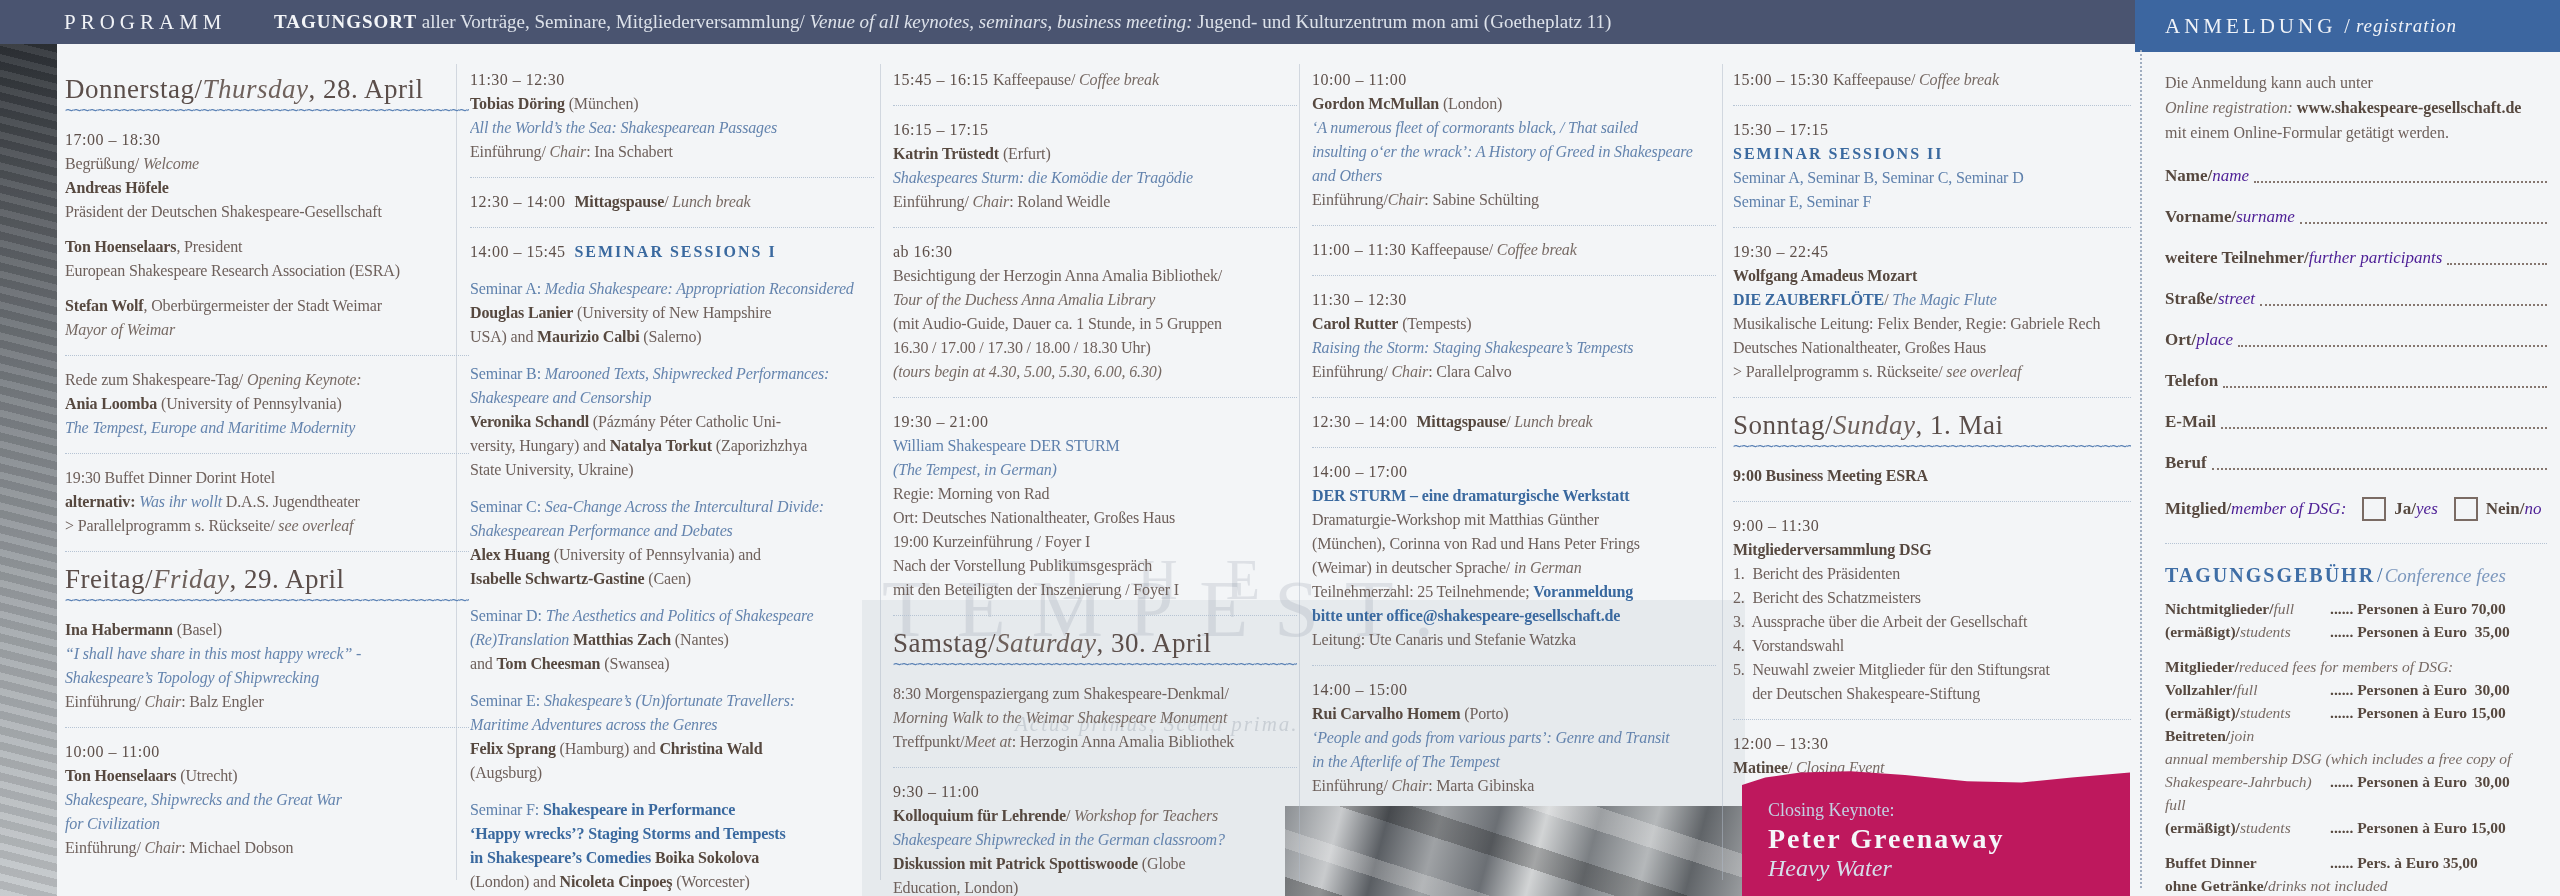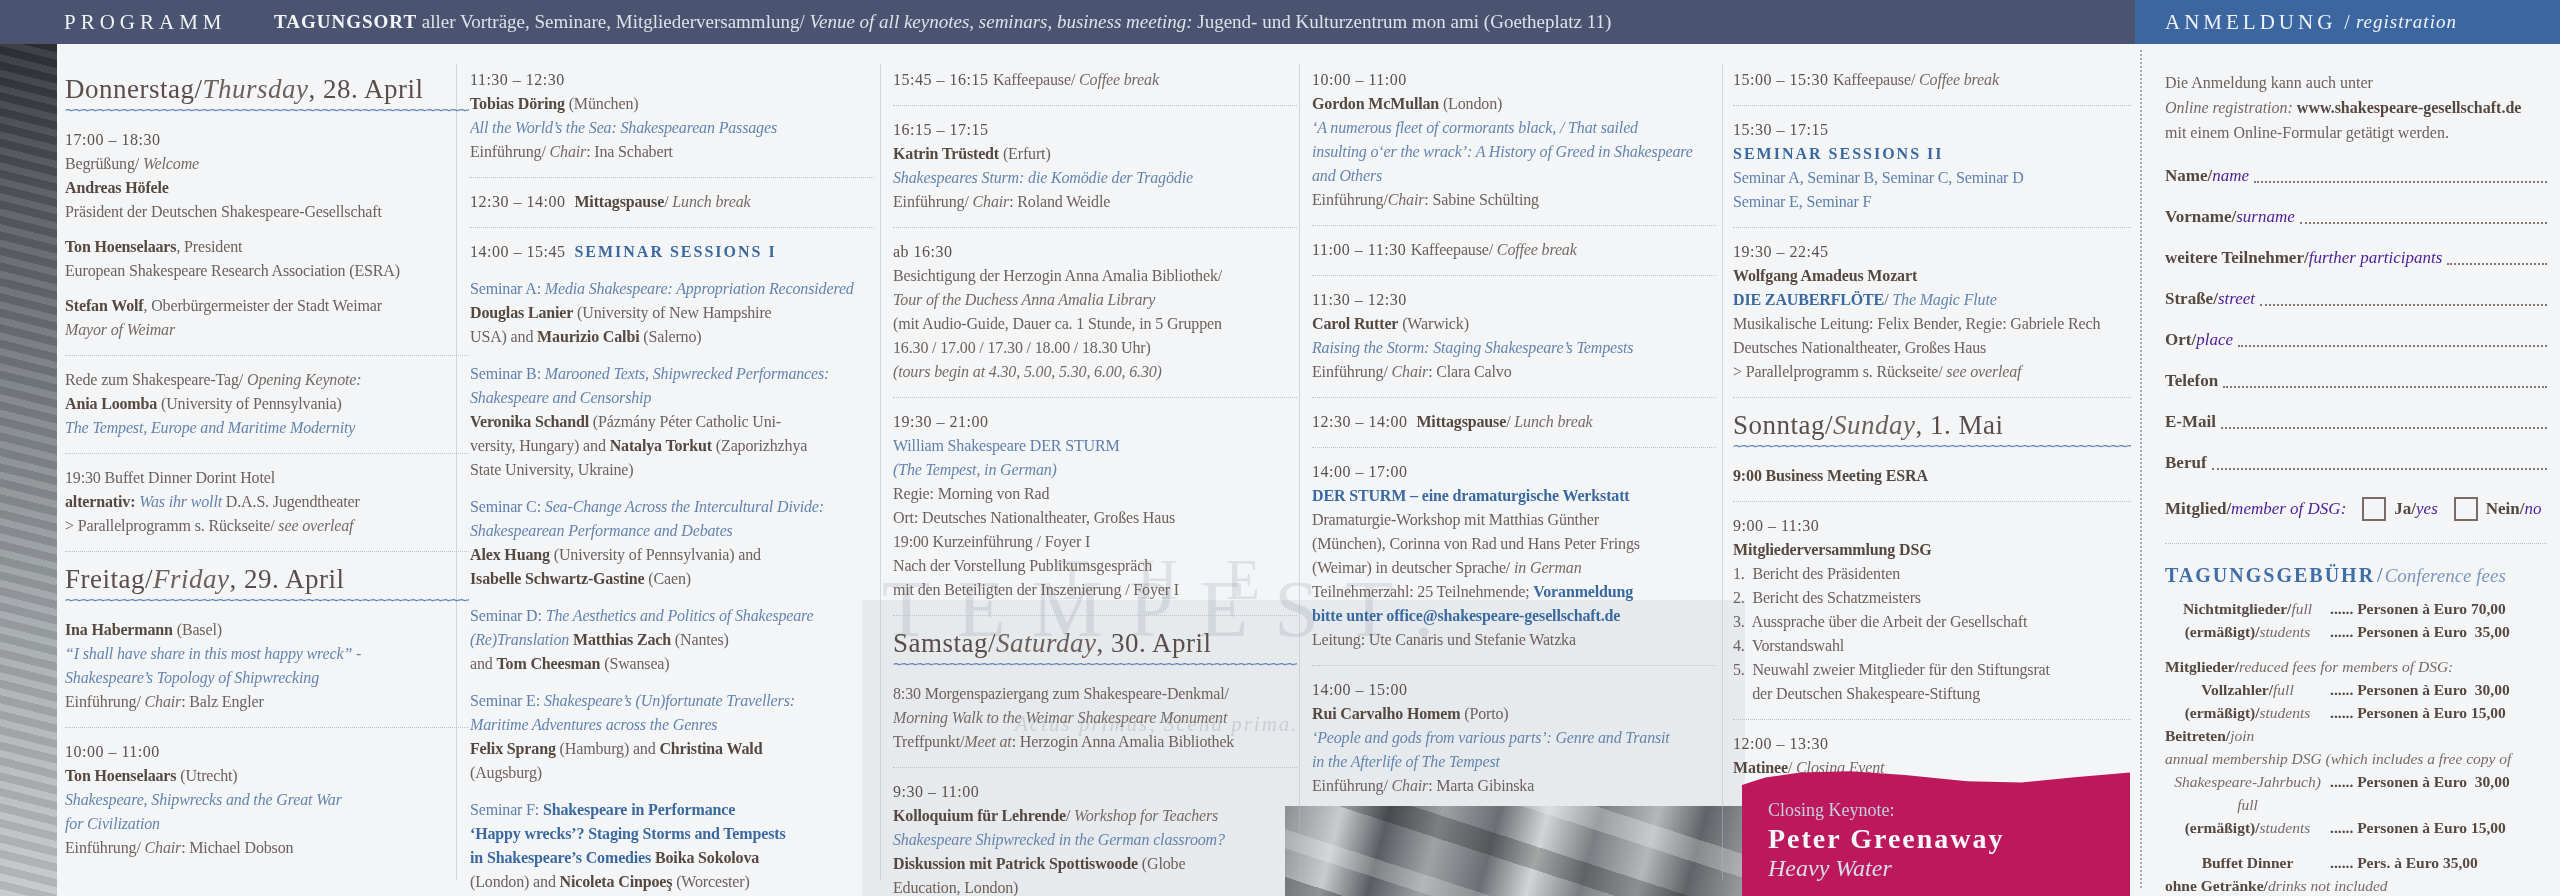--- a/index.html
+++ b/index.html
@@ -8,21 +8,21 @@
     background:#f3f5f7;
     font-family:"Liberation Serif","DejaVu Serif",serif;
   }
   
   .topbar{position:absolute;left:0;top:0;width:2560px;height:44px;}
   .tb-main{position:absolute;left:0;top:0;width:2135px;height:44px;background:#4a5470;}
   .tb-program{position:absolute;left:64px;top:10px;font-size:21px;letter-spacing:5px;color:#f0f2f6;}
   .tb-venue{position:absolute;left:274px;top:11px;font-size:19px;color:#dde2ea;white-space:nowrap;}
   .tb-venue .vb{font-weight:bold;letter-spacing:1px;color:#f3f5f8;}
   .tb-venue i{font-style:italic;}
-  .tb-reg{position:absolute;left:2135px;top:0;width:425px;height:44px;background:#3c66a0;color:#f0f3f8;
+  .tb-reg{position:absolute;left:2135px;top:0;width:425px;height:52px;background:#3c66a0;color:#f0f3f8;
           display:flex;align-items:center;padding-left:30px;box-sizing:border-box;}
   .tb-reg .ra{font-size:21px;letter-spacing:4px;}
   .tb-reg .rs{font-size:20px;margin:0 6px 0 8px;}
   .tb-reg .rb{font-size:19px;font-style:italic;letter-spacing:1px;}
   
   .left-strip{position:absolute;left:0;top:44px;width:57px;height:852px;
     background:
       repeating-linear-gradient(14deg, rgba(255,255,255,0.07) 0 7px, rgba(0,0,0,0.09) 7px 15px),
       linear-gradient(180deg,#2e3237 0%,#55595e 18%,#7d8287 42%,#a3a8ac 68%,#c4c8cb 100%);}
   .scan{position:absolute;left:862px;top:600px;width:883px;height:296px;background:rgba(203,208,214,0.30);}
@@ -70,21 +70,21 @@
   .field-label b{color:#56483f;font-weight:bold;}
   .field-label i{color:#4c1d95;font-style:italic;font-weight:normal;}
   .dots{flex:1;border-bottom:2px dotted #85766f;margin:0 0 3px 5px;height:1px;}
   .member{display:flex;align-items:center;margin-top:24px;font-size:17px;}
   .chk{width:20px;height:20px;border:2px solid #7a6b64;flex:none;margin:0 8px 0 16px;background:transparent;}
   .reg-sep{border-top:1px dotted #b6c4d4;margin:22px 0 0;}
   .fees-h{margin:20px 0 10px;font-size:20px;}
   .fh-a{color:#3f6ea6;font-weight:bold;letter-spacing:2px;}
   .fh-s{color:#3f6ea6;margin:0 2px;}
   .fh-b{color:#7b97bd;font-style:italic;font-size:19px;}
-  .fee{display:flex;font-size:15.5px;line-height:23px;text-align:center;}
+  .fee{display:flex;font-size:15.5px;line-height:23px;}
   .fee.gap{margin-top:12px;}
   .fee-label{flex:none;width:165px;white-space:pre-wrap;}
   .fee.full .fee-label{width:auto;}
   .fee-val{white-space:pre;color:#56483f;font-weight:bold;}
 </style>
 </head>
 <body>
 
 <header class="topbar">
   <div class="tb-main">
@@ -262,21 +262,21 @@
         <div class="line"><span class="s-bi">and Others</span></div>
         <div class="line"><span class="s-p">Einführung/</span><span class="s-i">Chair</span><span class="s-p">: Sabine Schülting</span></div>
       </div>
       <div class="sep"></div>
       <div class="entry">
         <div class="line"><span class="s-t">11:00 – 11:30 </span><span class="s-p">Kaffeepause/ </span><span class="s-i">Coffee break</span></div>
       </div>
       <div class="sep"></div>
       <div class="entry">
         <div class="line"><span class="s-t">11:30 – 12:30</span></div>
-        <div class="line"><span class="s-b">Carol Rutter</span><span class="s-p"> (Warwick)</span></div>
+        <div class="line"><span class="s-b">Carol Rutter</span><span class="s-p"> (Tempests)</span></div>
         <div class="line"><span class="s-bi">Raising the Storm: Staging Shakespeare’s Tempests</span></div>
         <div class="line"><span class="s-p">Einführung/ </span><span class="s-i">Chair</span><span class="s-p">: Clara Calvo</span></div>
       </div>
       <div class="sep"></div>
       <div class="entry">
         <div class="line"><span class="s-t">12:30 – 14:00  </span><span class="s-b">Mittagspause</span><span class="s-p">/ </span><span class="s-i">Lunch break</span></div>
       </div>
       <div class="sep"></div>
       <div class="entry">
         <div class="line"><span class="s-t">14:00 – 17:00</span></div>

